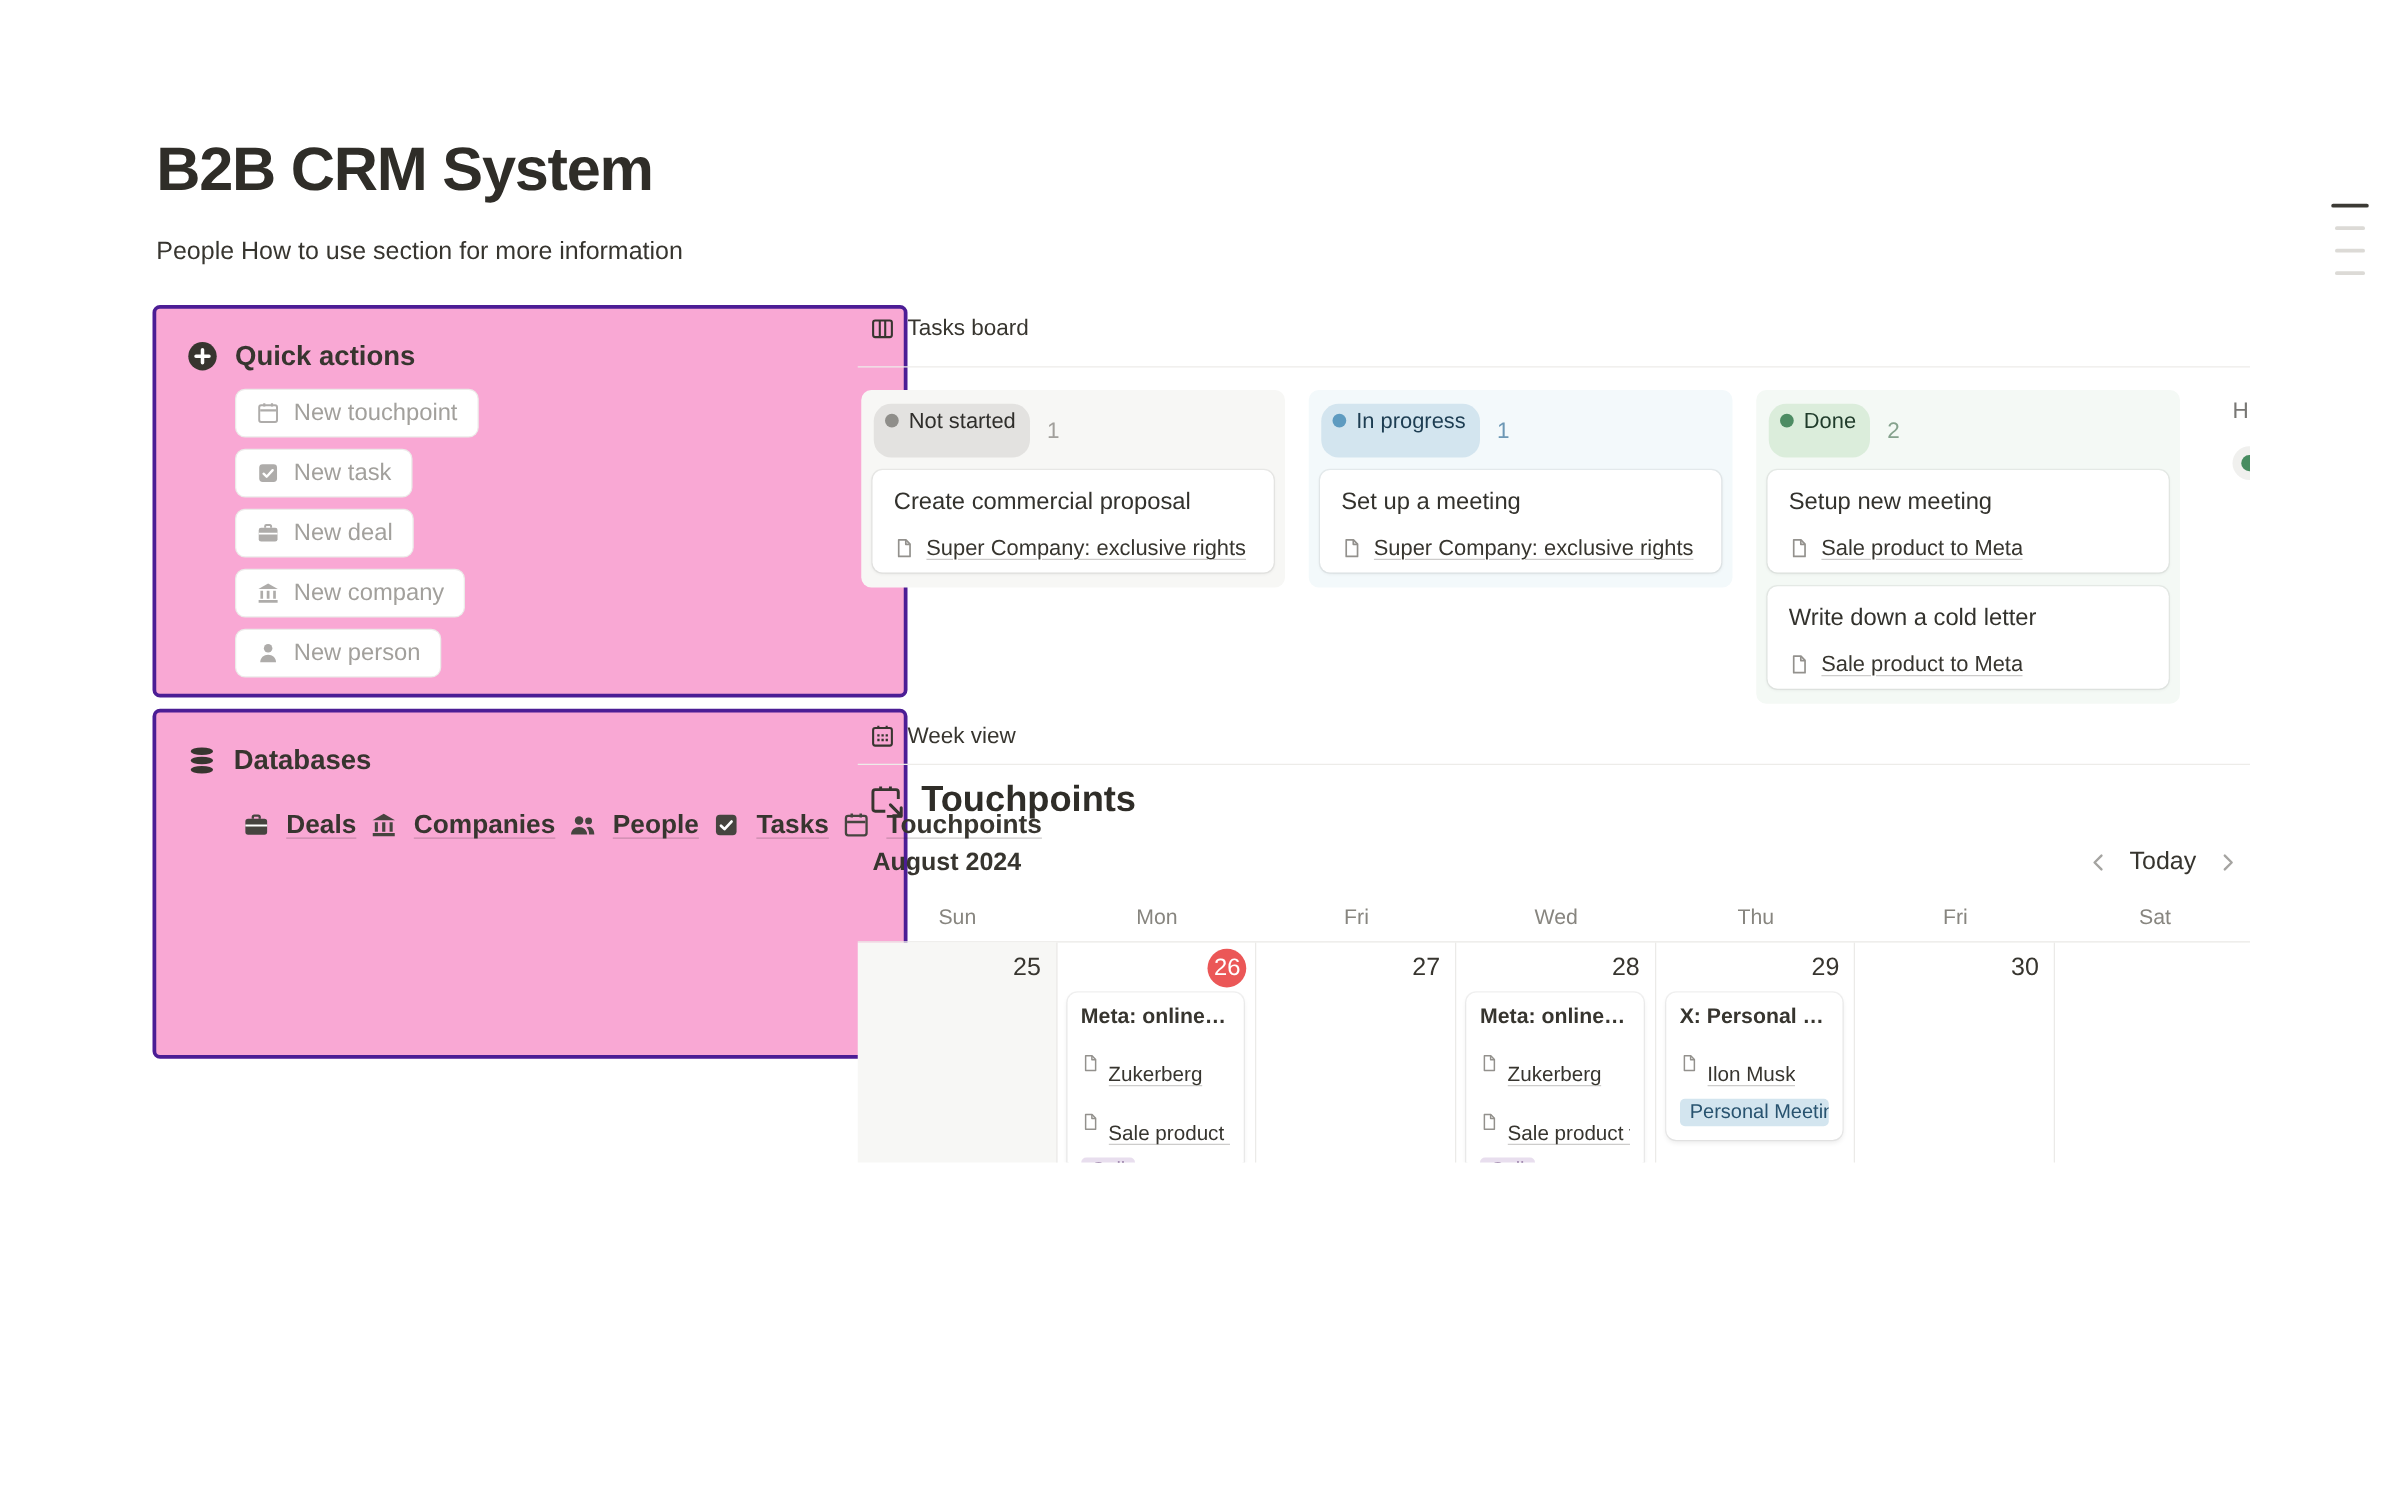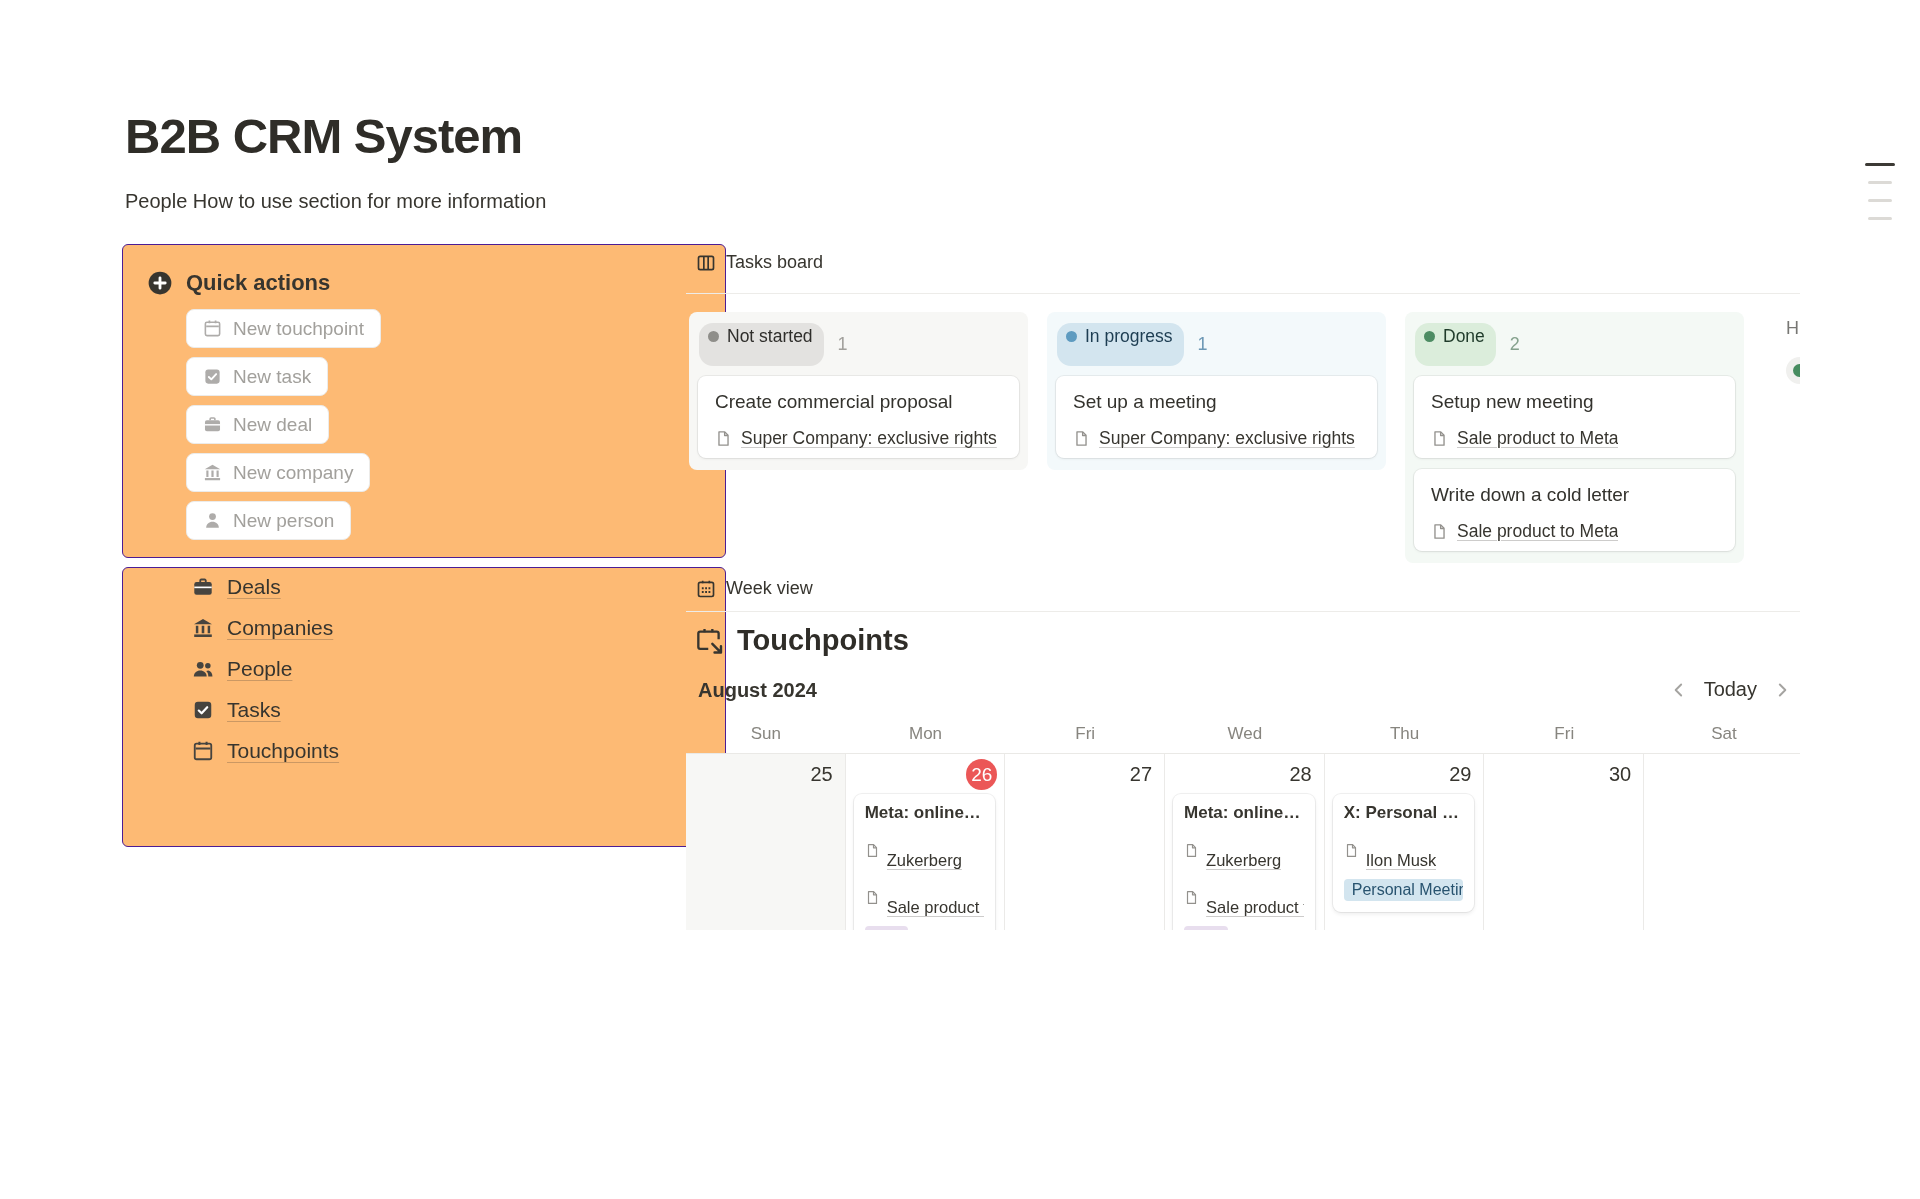--- a/index.html
+++ b/index.html
@@ -10,31 +10,31 @@
     -webkit-font-smoothing:antialiased;
   }
   .abs{position:absolute;}
   svg{display:block;}
 
   
   .page-title{left:125px;top:108px;font-size:49px;font-weight:700;letter-spacing:-1px;color:#2f2d28;}
   .page-subtitle{left:125px;top:190px;font-size:20px;color:#37352f;}
 
   
-  .panel{left:122px;width:604px;border:1px solid #4c1d95;border-radius:6px;background:#fdba74;box-sizing:border-box;}
+  .panel{left:122px;width:604px;border:3px solid #4c1d95;border-radius:6px;background:#f9a8d4;box-sizing:border-box;}
   .panel-quick{top:244px;height:314px;}
   .panel-db{top:567px;height:280px;}
   .panel-head{display:flex;align-items:center;gap:13px;padding:25px 0 0 24px;}
   .panel-head .ttl{font-size:22px;font-weight:700;color:#37352f;}
   .qa-buttons{display:flex;flex-direction:column;align-items:flex-start;gap:9px;margin:13px 0 0 63px;}
   .qbtn{display:inline-flex;align-items:center;gap:11px;height:39px;padding:0 16px;
         border:1px solid #ecebe9;border-radius:8px;background:#fff;color:#a2a09c;
         font-size:19px;cursor:pointer;box-sizing:border-box;}
   .qbtn .ic{color:#aeacaa;}
-  .db-items{display:flex;flex-direction:column;gap:11px;margin:4px 0 0 69px;}
+  .db-items{display:flex;flex-direction:row;gap:11px;margin:24px 0 0 69px;font-weight:bold;}
   .db-item{display:flex;align-items:center;gap:13px;height:30px;cursor:pointer;}
   .db-item .ic{color:#46443f;}
   .db-item .lbl{font-size:21px;color:#37352f;text-decoration:underline;
                 text-decoration-color:rgba(55,53,47,.25);text-underline-offset:4px;text-decoration-thickness:1px;}
 
   
   .main{left:686px;top:0;width:1114px;height:930px;overflow:hidden;}
   .view-head{position:absolute;left:10px;display:flex;align-items:center;gap:10px;
              font-size:18px;font-weight:500;color:#37352f;cursor:pointer;}
   .view-head .ic{color:#37352f;}
@@ -158,20 +158,30 @@
             <circle cx="12" cy="7" r="4.3" fill="currentColor"></circle>
             <path fill="currentColor" d="M4 21.2c0-4.5 3.6-7.6 8-7.6s8 3.1 8 7.6z"></path>
           </svg>
         </span>
         <span>New person</span>
       </div>
     </div>
 </div>
 
 <div class="abs panel panel-db">
+  <div class="panel-head">
+    <span class="ic">
+        <svg viewBox="0 0 24 24" width="25" height="25">
+          <ellipse cx="12" cy="4.8" rx="8.6" ry="2.9" fill="currentColor"></ellipse>
+          <ellipse cx="12" cy="11.9" rx="8.6" ry="2.9" fill="currentColor"></ellipse>
+          <ellipse cx="12" cy="19" rx="8.6" ry="2.9" fill="currentColor"></ellipse>
+        </svg>
+      </span>
+    <span class="ttl">Databases</span>
+  </div>
   <div class="db-items" id="db-items">
       <div class="db-item">
         <span class="ic">
           <svg viewBox="0 0 24 24" width="22" height="22">
             <path fill="none" stroke="currentColor" stroke-width="2" d="M9 6.5V5a1.2 1.2 0 0 1 1.2-1.2h3.6A1.2 1.2 0 0 1 15 5v1.5"></path>
             <rect x="2.5" y="6.5" width="19" height="14" rx="2.4" fill="currentColor"></rect>
             <path stroke="#fff" stroke-width="1.8" d="M2.5 12.4h19"></path>
           </svg>
         </span>
         <span class="lbl">Deals</span>

